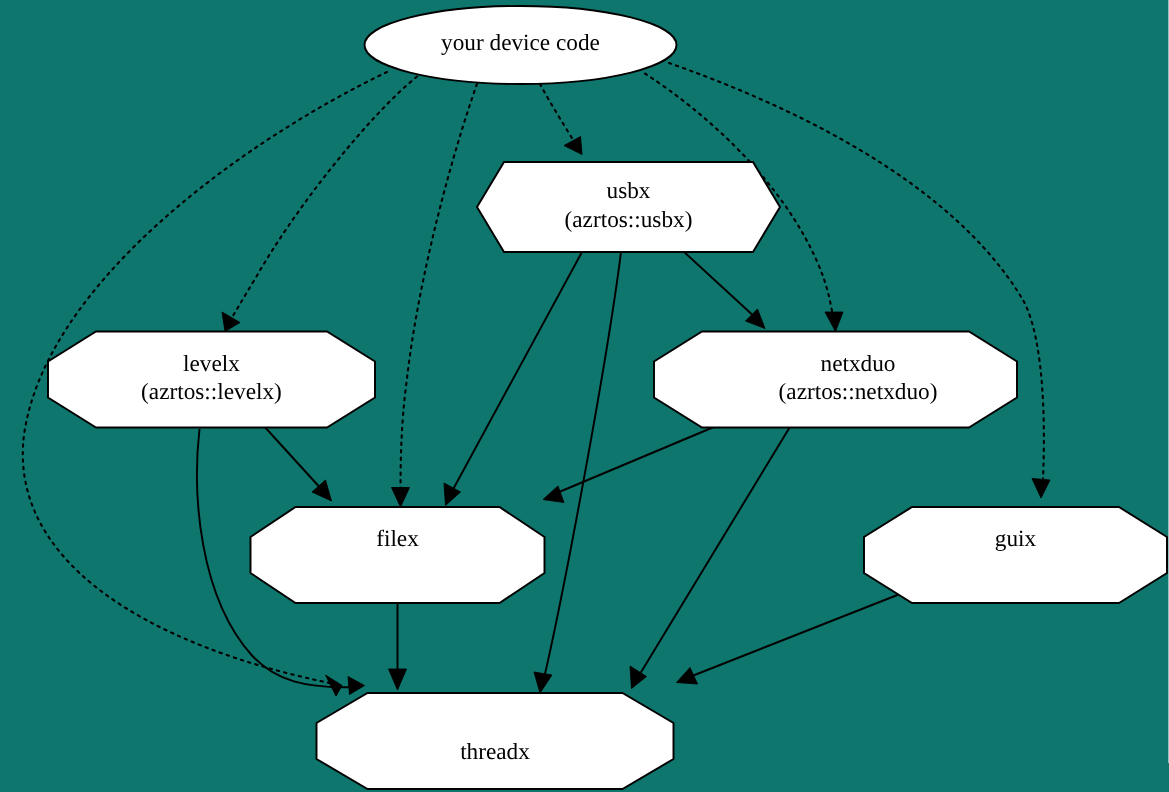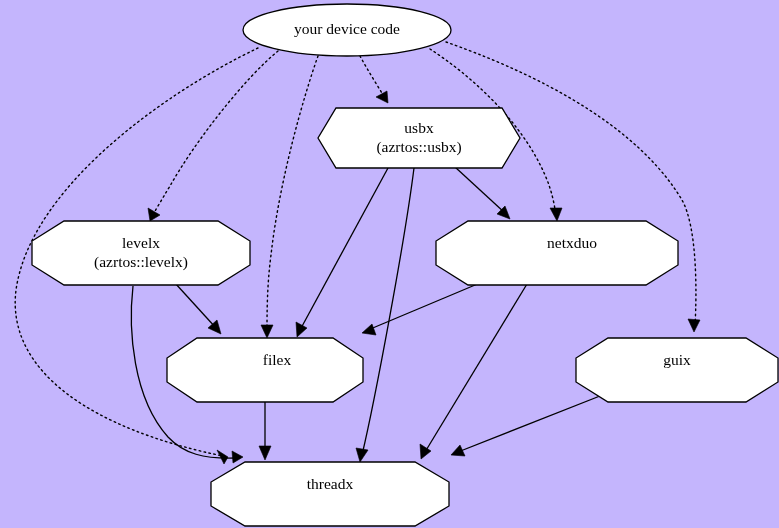--- a/index.html
+++ b/index.html
@@ -4,21 +4,21 @@
 <style>
   html, body {
     margin: 0;
     padding: 0;
     background: #ffffff;
   }
   #canvas {
     position: relative;
     width: 779px;
     height: 528px;
-    background: #c4b5fd;
+    background: #0f766e;
     overflow: hidden;
     font-family: "Liberation Serif", "DejaVu Serif", serif;
   }
   #graph-svg {
     position: absolute;
     left: 0;
     top: 0;
     width: 779px;
     height: 528px;
   }
@@ -163,27 +163,28 @@
     <span class="ln2">(azrtos::usbx)</span>
   </div>
 
   <div class="node-label" style="left:32px; top:234px; width:218px;">
     <span class="ln1">levelx</span>
     <span class="ln2">(azrtos::levelx)</span>
   </div>
 
   <div class="node-label" style="left:436px; top:234px; width:272px;">
     <span class="ln1">netxduo</span>
+    <span class="ln2">(azrtos::netxduo)</span>
   </div>
 
-  <div class="node-label" style="left:167px; top:351px; width:196px;padding-left:12px;">
+  <div class="node-label" style="left:167px; top:351px; width:196px;">
     <span class="ln1">filex</span>
   </div>
 
   <div class="node-label" style="left:576px; top:351px; width:202px;">
     <span class="ln1">guix</span>
   </div>
 
-  <div class="node-label" style="left:211px; top:475px; width:238px;">
+  <div class="node-label" style="left:211px; top:493px; width:238px;">
     <span class="ln1">threadx</span>
   </div>
 
 </div>
 
 </body></html>

